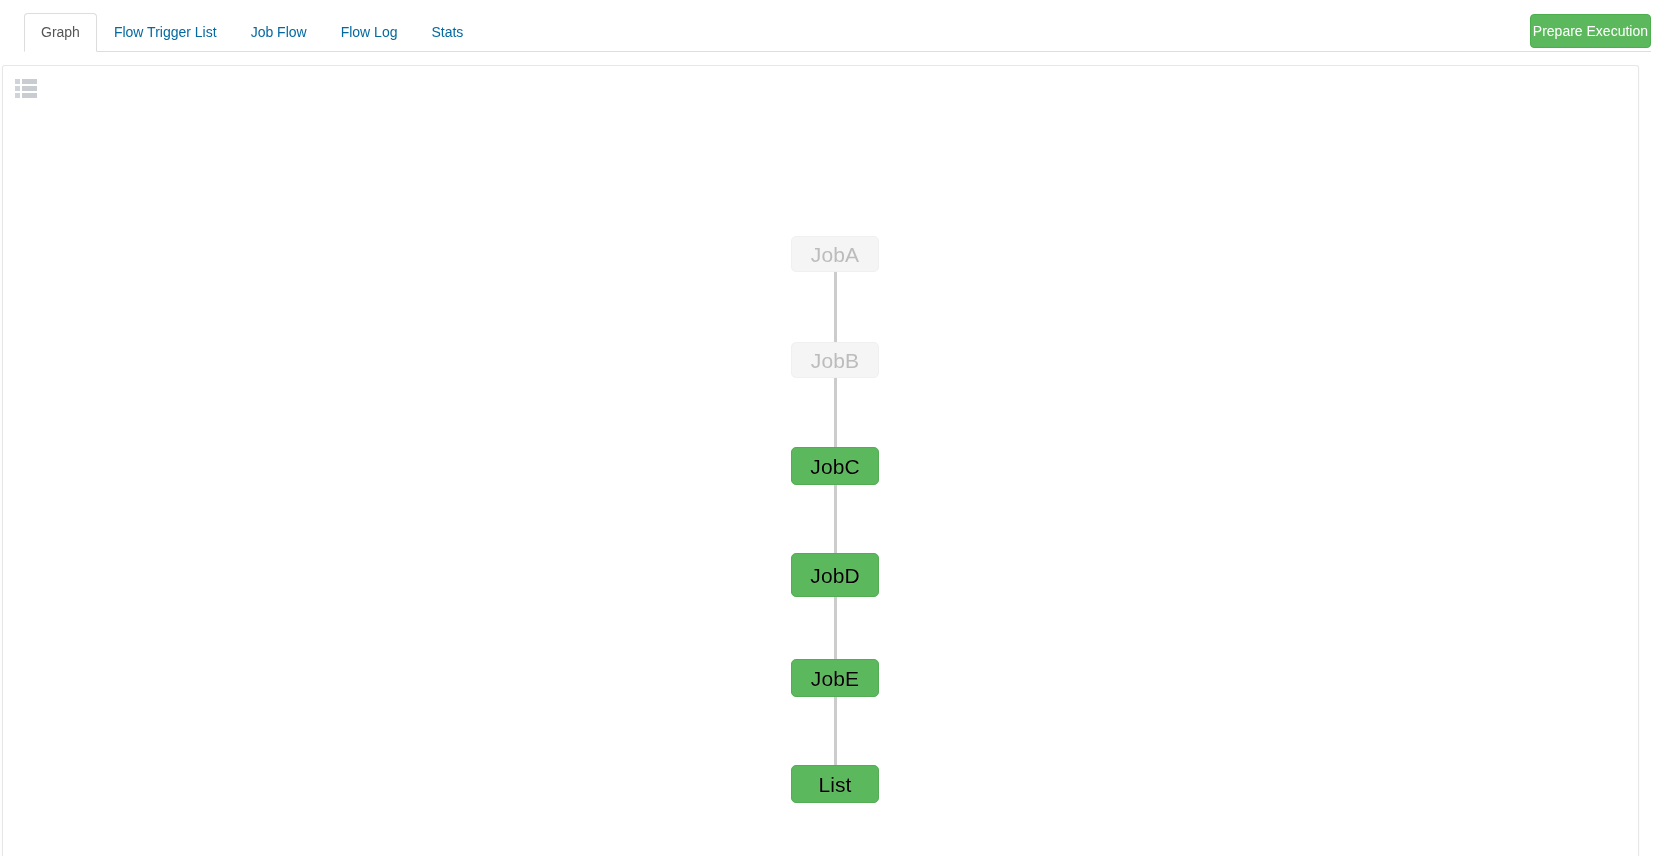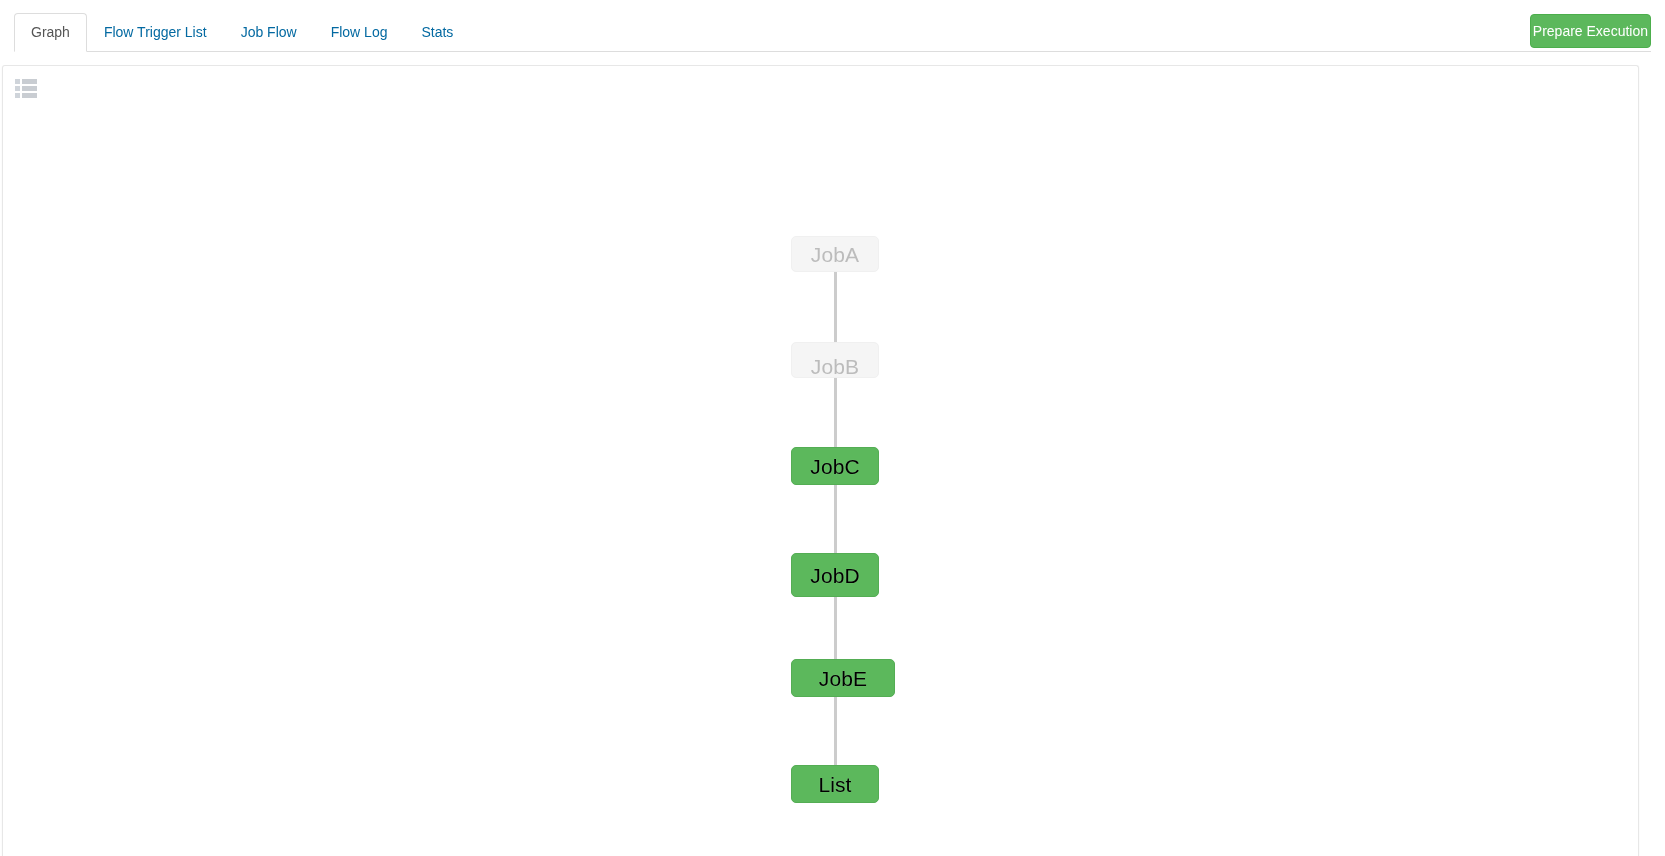--- a/index.html
+++ b/index.html
@@ -16,20 +16,21 @@
     font-size: 14px;
     color: #333333;
     -webkit-font-smoothing: antialiased;
   }
 
   
   .topbar {
     position: relative;
     height: 52px;
     box-sizing: border-box;
+    margin-left: 10px;
   }
   .tabstrip {
     position: absolute;
     left: 14px;
     right: 14px;
     bottom: 0;
     height: 38px;
     border-bottom: 1px solid #dddddd;
     display: flex;
     align-items: flex-end;
@@ -200,29 +201,29 @@
 
   <div class="dag" id="dag-layer">
       <div class="edge" style="left: 831px; top: 206px; height: 106px;"></div>
       <div class="edge" style="left: 831px; top: 312px; height: 107px;"></div>
       <div class="edge" style="left: 831px; top: 419px; height: 106px;"></div>
       <div class="edge" style="left: 831px; top: 525px; height: 106px;"></div>
       <div class="edge" style="left: 831px; top: 631px; height: 106px;"></div>
       <div class="node disabled" style="left: 788px; top: 170px; width: 88px; height: 36px;">
         <span>JobA</span>
       </div>
-      <div class="node disabled" style="left: 788px; top: 276px; width: 88px; height: 36px; align-items: flex-end;">
+      <div class="node disabled" style="left: 788px; top: 276px; width: 88px; height: 36px;">
         <span>JobB</span>
       </div>
       <div class="node done" style="left: 788px; top: 381px; width: 88px; height: 38px;">
         <span>JobC</span>
       </div>
       <div class="node done" style="left: 788px; top: 487px; width: 88px; height: 44px;">
         <span>JobD</span>
       </div>
-      <div class="node done" style="left: 788px; top: 593px; width: 104px; height: 38px;">
+      <div class="node done" style="left: 788px; top: 593px; width: 88px; height: 38px;">
         <span>JobE</span>
       </div>
       <div class="node done" style="left: 788px; top: 699px; width: 88px; height: 38px;">
         <span>List</span>
       </div>
     </div>
 </div>
 
 </body></html>

